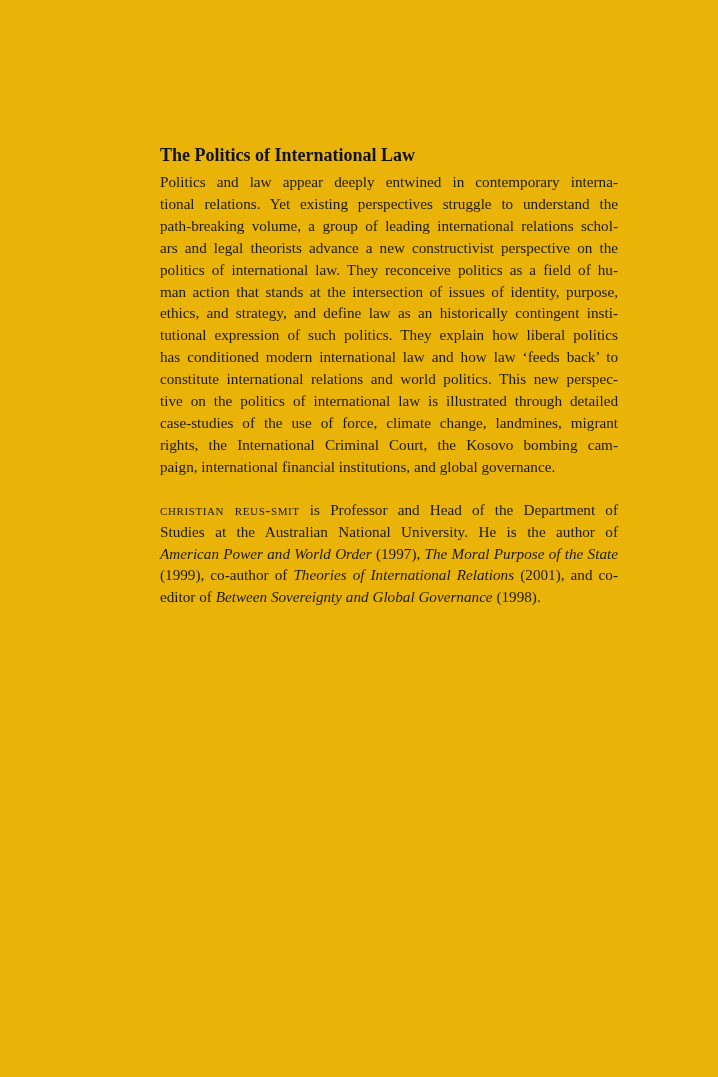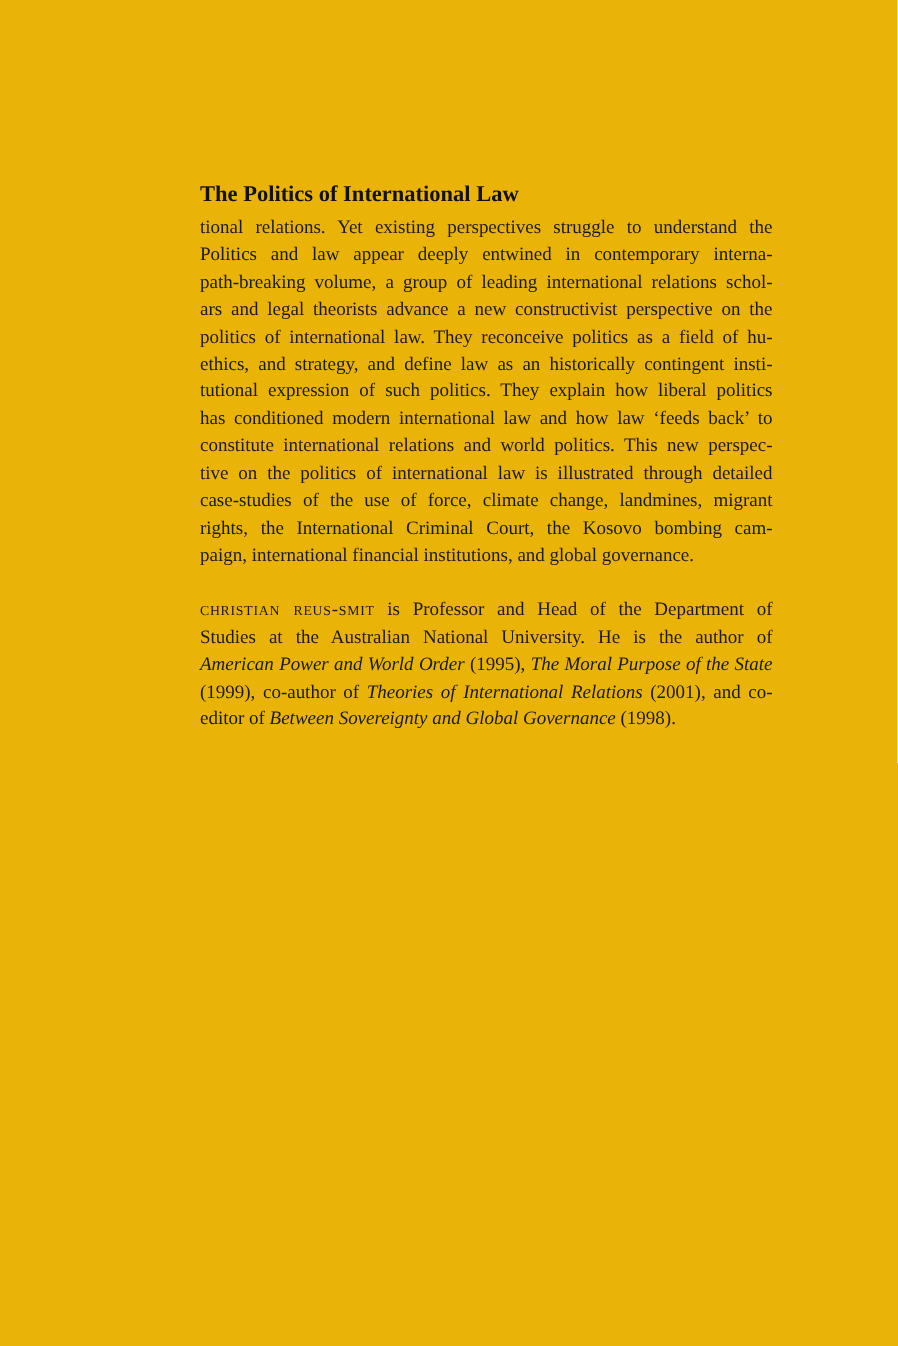--- a/index.html
+++ b/index.html
@@ -67,36 +67,37 @@
     }
   </style>
 </head>
 <body>
 
 <div class="page">
   <div class="content">
     <h1 class="title">The Politics of International Law</h1>
 
     <p class="para">
+      <span class="line">Politics and law appear deeply entwined in contemporary interna-</span>
       <span class="line">tional relations. Yet existing perspectives struggle to understand the</span>
-      <span class="line">Politics and law appear deeply entwined in contemporary interna-</span>
       <span class="line">path-breaking volume, a group of leading international relations schol-</span>
       <span class="line">ars and legal theorists advance a new constructivist perspective on the</span>
       <span class="line">politics of international law. They reconceive politics as a field of hu-</span>
+      <span class="line">man action that stands at the intersection of issues of identity, purpose,</span>
       <span class="line">ethics, and strategy, and define law as an historically contingent insti-</span>
       <span class="line">tutional expression of such politics. They explain how liberal politics</span>
       <span class="line">has conditioned modern international law and how law ‘feeds back’ to</span>
       <span class="line">constitute international relations and world politics. This new perspec-</span>
       <span class="line">tive on the politics of international law is illustrated through detailed</span>
       <span class="line">case-studies of the use of force, climate change, landmines, migrant</span>
       <span class="line">rights, the International Criminal Court, the Kosovo bombing cam-</span>
       <span class="line last">paign, international financial institutions, and global governance.</span>
     </p>
 
     <p class="para bio">
       <span class="line"><span class="smallcaps">Christian Reus-Smit</span><span> is Professor and Head of the Department of</span></span>
       <span class="line">Studies at the Australian National University. He is the author of</span>
-      <span class="line"><span class="ital">American Power and World Order</span><span> (1995), </span><span class="ital">The Moral Purpose of the State</span></span>
+      <span class="line"><span class="ital">American Power and World Order</span><span> (1997), </span><span class="ital">The Moral Purpose of the State</span></span>
       <span class="line"><span>(1999), co-author of </span><span class="ital">Theories of International Relations</span><span> (2001), and co-</span></span>
       <span class="line last"><span>editor of </span><span class="ital">Between Sovereignty and Global Governance</span><span> (1998).</span></span>
     </p>
   </div>
 </div>
 
 </body></html>

